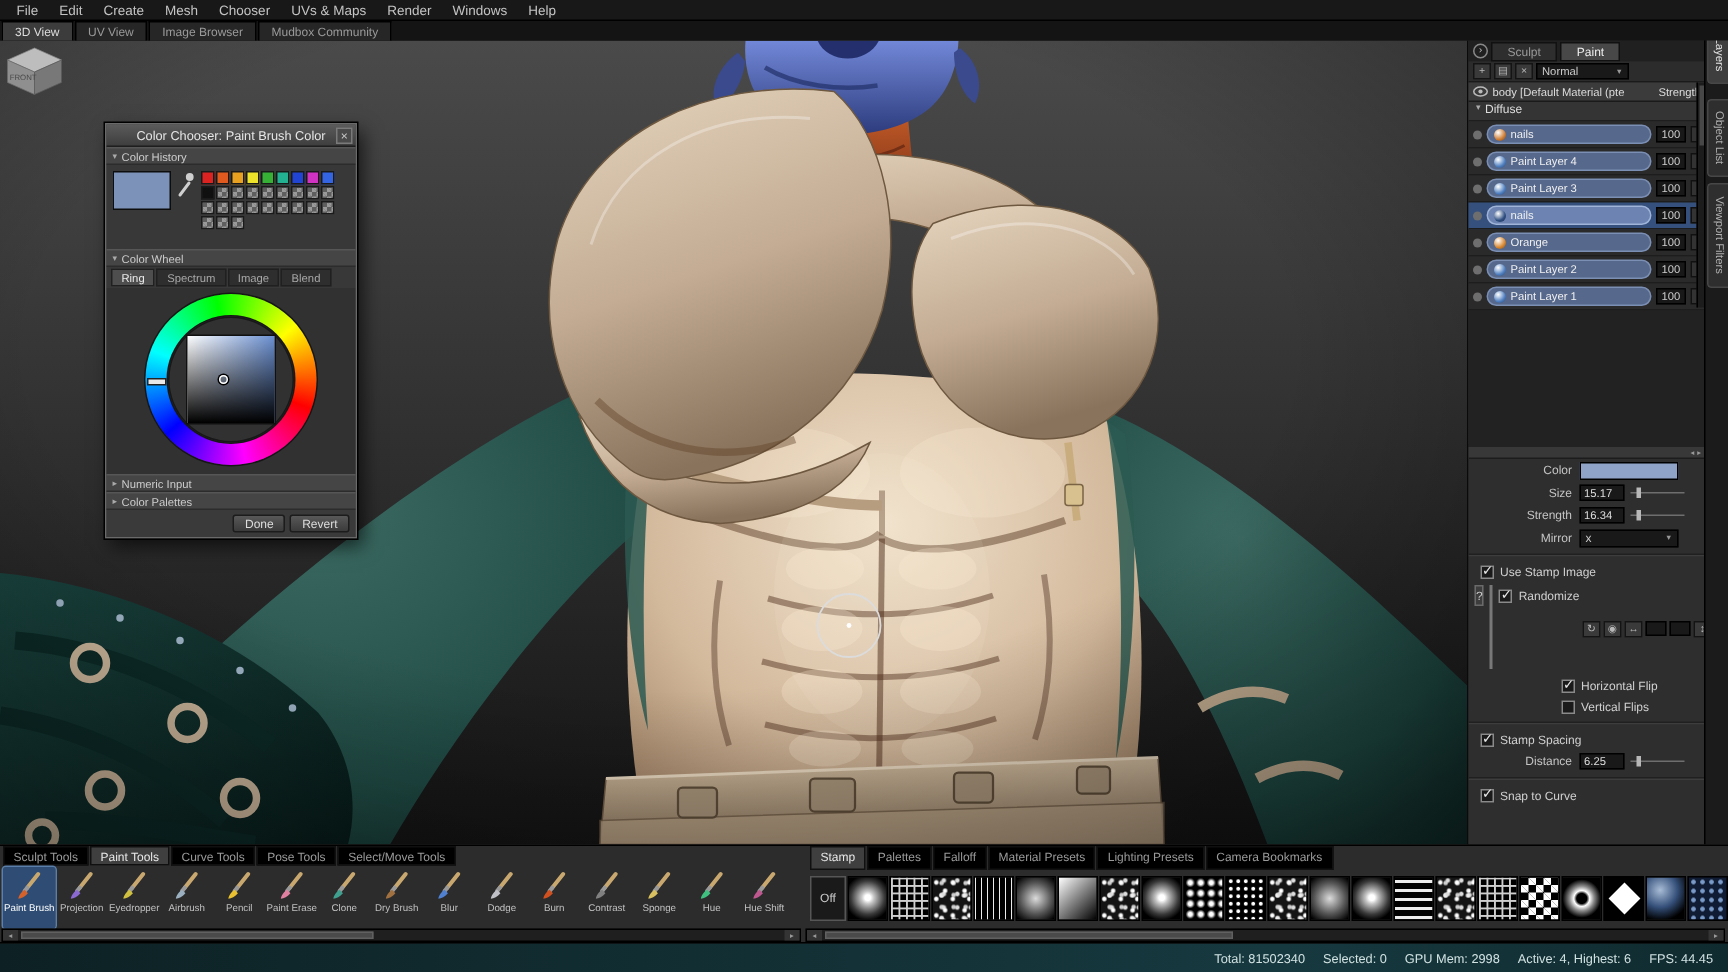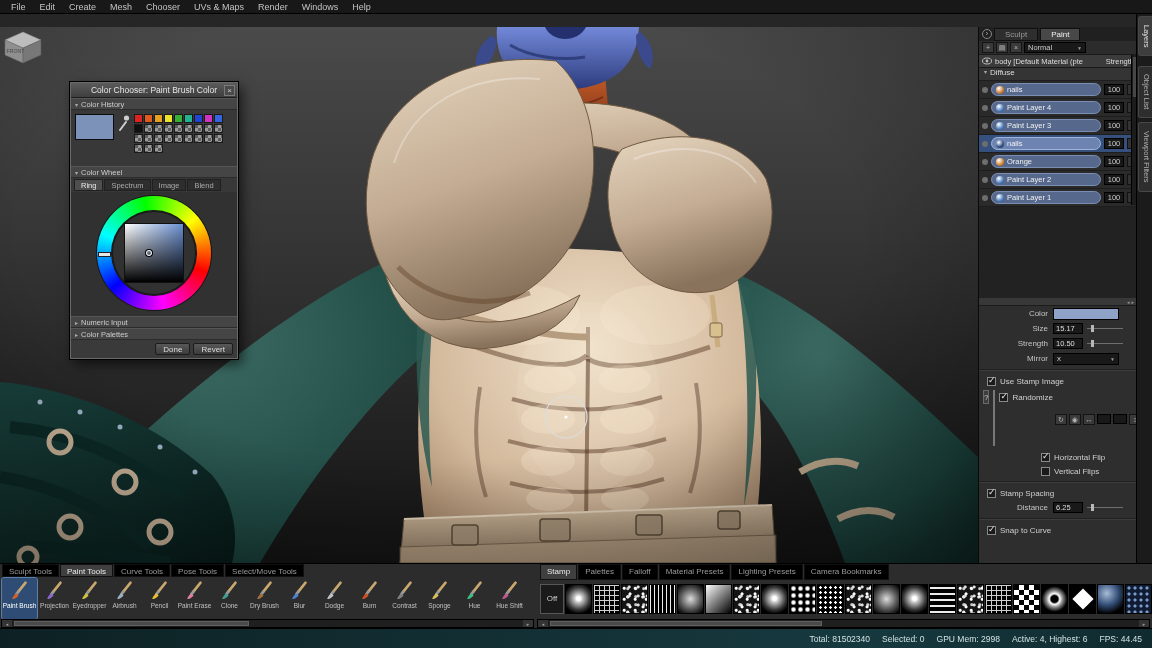--- a/index.html
+++ b/index.html
@@ -161,20 +161,27 @@
       <span class="menu-item">Edit</span>
       <span class="menu-item">Create</span>
       <span class="menu-item">Mesh</span>
       <span class="menu-item">Chooser</span>
       <span class="menu-item">UVs &amp; Maps</span>
       <span class="menu-item">Render</span>
       <span class="menu-item">Windows</span>
       <span class="menu-item">Help</span>
     </div>
 
+  <div class="viewtabs">
+
+  <span class="vtab active">3D View</span>
+      <span class="vtab">UV View</span>
+      <span class="vtab">Image Browser</span>
+      <span class="vtab">Mudbox Community</span>
+    </div>
 
   <div class="viewport">
     <svg width="978" height="536" viewBox="0 0 978 536">
       <defs>
         <linearGradient id="vbg" x1="0" y1="0" x2="0" y2="1">
           <stop offset="0" stop-color="#4a4a4a"></stop>
             <stop offset=".55" stop-color="#2d2d2d"></stop>
             <stop offset="1" stop-color="#141414"></stop>
         </linearGradient>
         <radialGradient id="teal" cx="0.4" cy="0.3" r="1">
@@ -482,21 +489,21 @@
         <span class="plabel">Color</span>
         <span class="pswatch" style="background: rgb(143, 163, 200);"></span>
       </div>
       <div class="prow">
         <span class="plabel">Size</span>
         <span class="pval">15.17</span>
         <span class="hslider"></span>
       </div>
       <div class="prow">
         <span class="plabel">Strength</span>
-        <span class="pval">10.50</span>
+        <span class="pval">16.34</span>
         <span class="hslider"></span>
       </div>
       <div class="prow">
         <span class="plabel">Mirror</span>
         <span class="pselect">
           <span>x</span>
           <span class="dd-arrow">▼</span>
         </span>
       </div>
       <div class="pdiv"></div>

